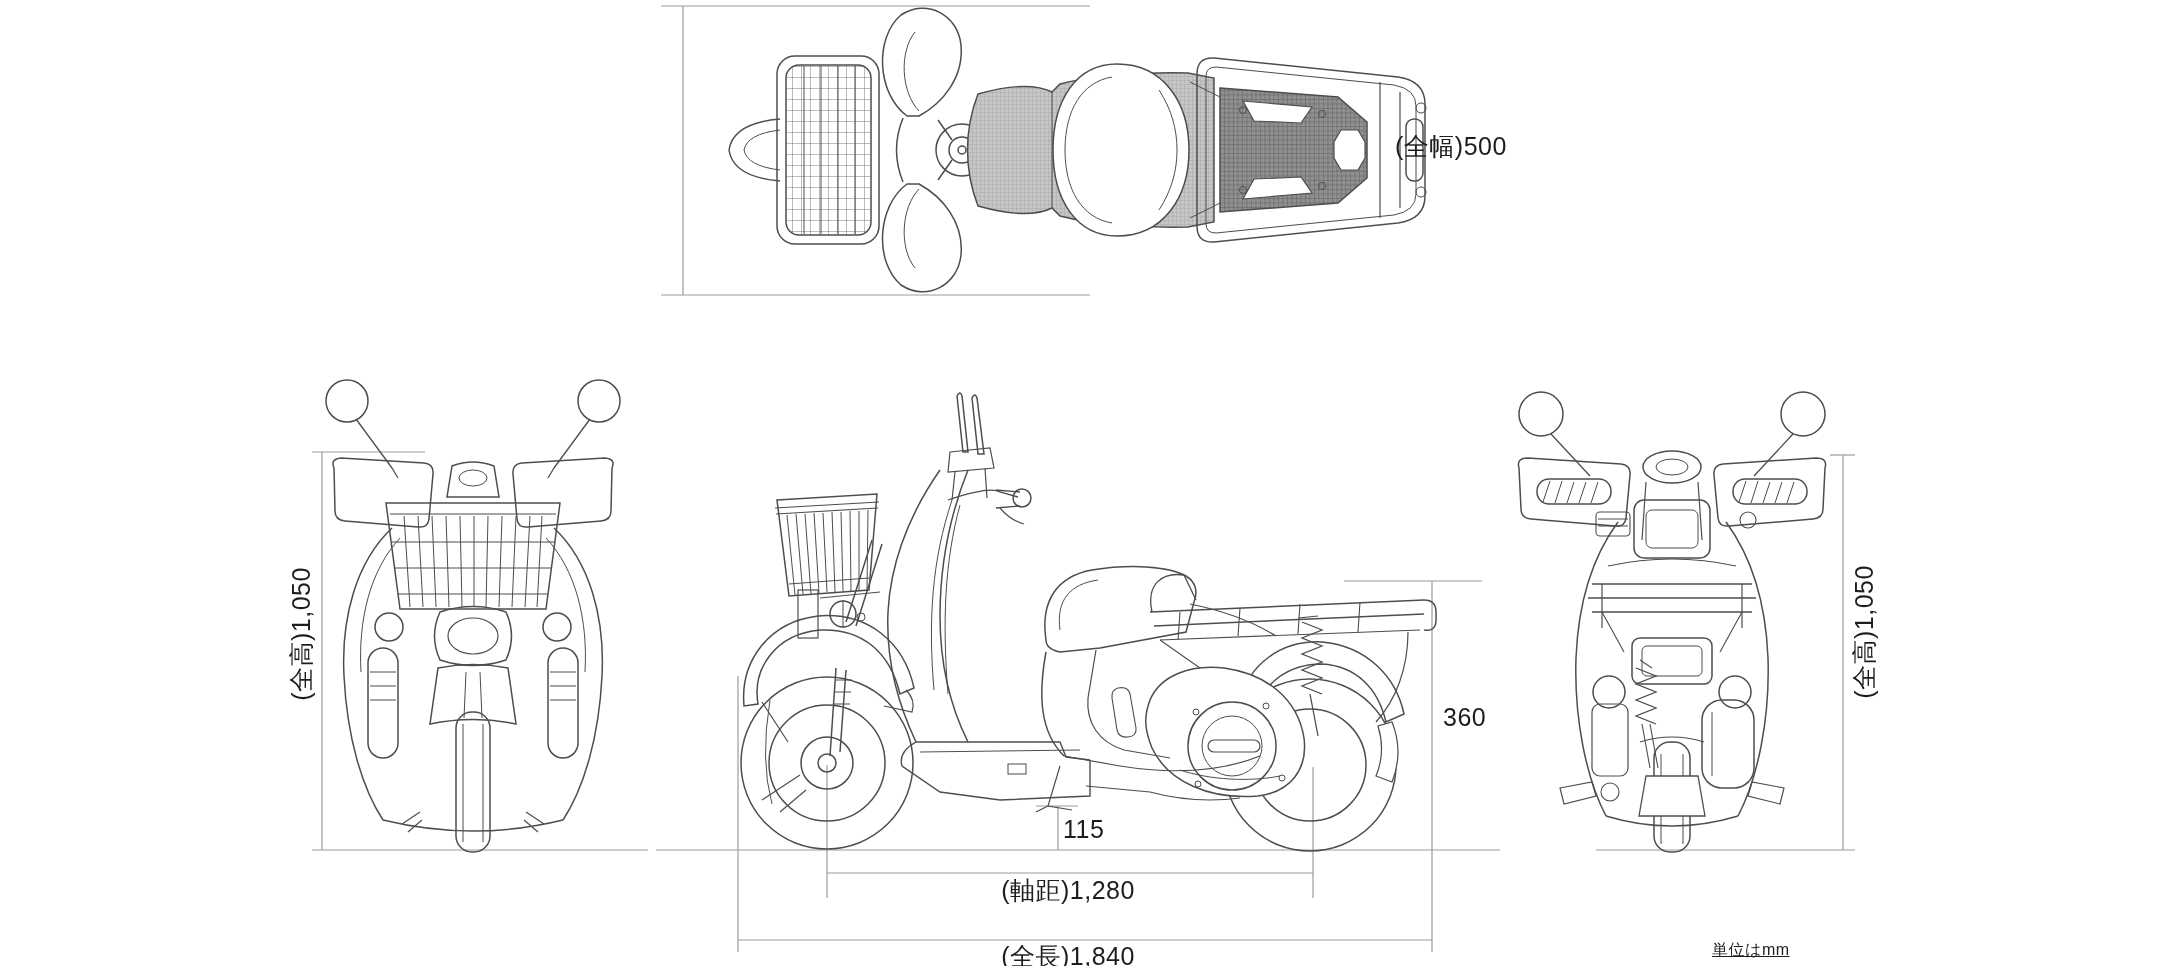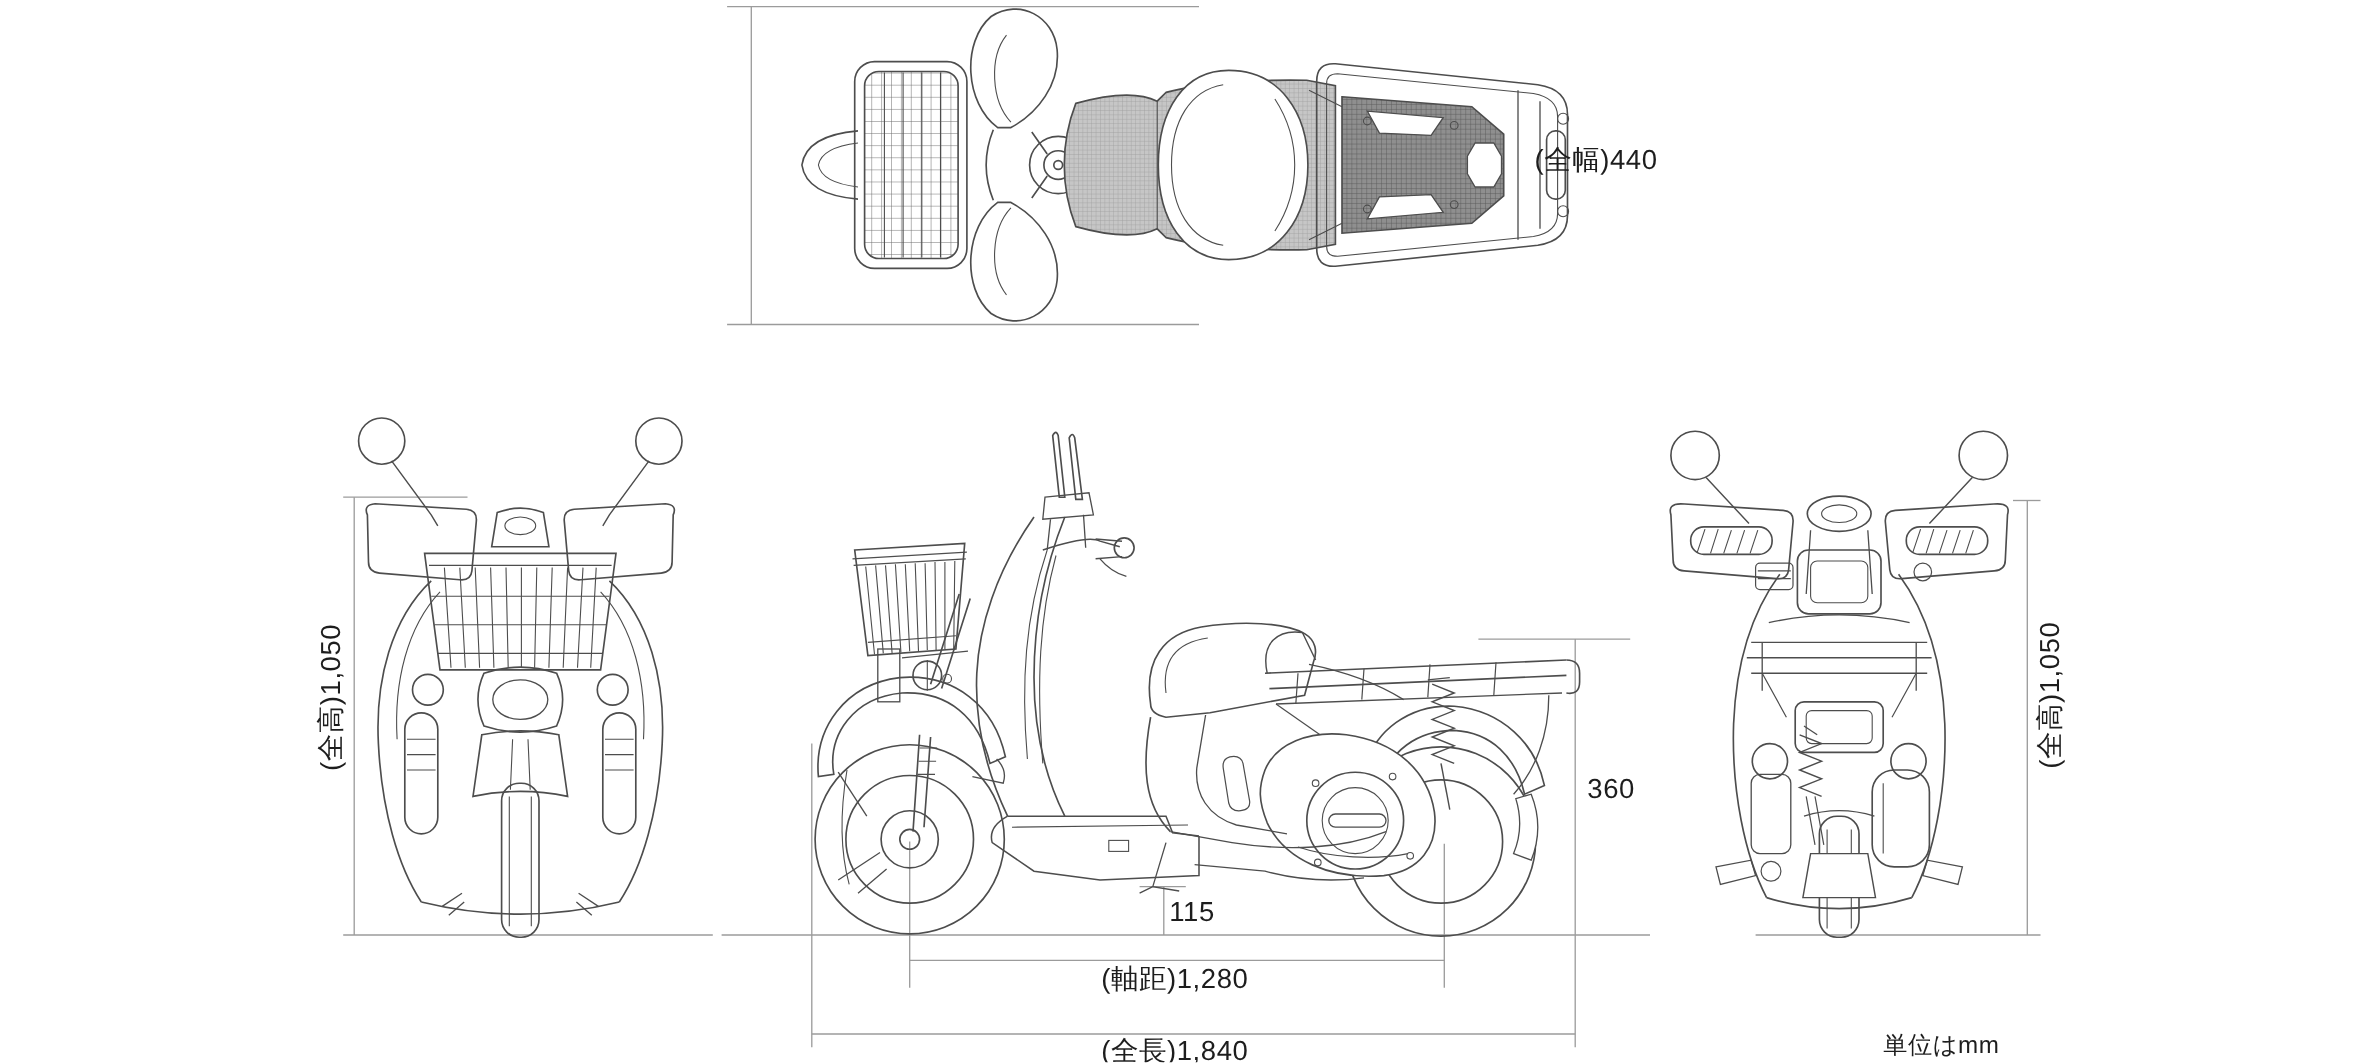--- a/index.html
+++ b/index.html
@@ -13,21 +13,21 @@
   .canvas svg{position:absolute;left:0;top:0;}
   .dim-label{
     position:absolute;
     color:#1d1d1d;
     font-size:25px;
     font-weight:500;
     line-height:28px;
     white-space:nowrap;
     letter-spacing:0.5px;
   }
-  .dim-label.small{font-size:22px;}
+  .dim-label.small{font-size:16px;text-decoration:underline;}
   .vlabel{
     transform:translate(-50%,-50%) rotate(-90deg);
     transform-origin:center center;
   }
   .hcenter{transform:translateX(-50%);}
   .ralign{text-align:right;}
 </style>
 </head>
 <body>
 
@@ -306,21 +306,21 @@
     <path d="M1560 788 L1592 782 L1596 796 L1564 804 Z" stroke-width="1.2"></path>
     <path d="M1784 788 L1752 782 L1748 796 L1780 804 Z" stroke-width="1.2"></path>
 
     <path d="M1640 742 Q1672 732 1704 742" stroke-width="1.2"></path>
     <rect x="1654" y="742" width="36" height="110" rx="16"></rect>
     <path d="M1661 754 V844 M1683 754 V844" stroke-width="1"></path>
     <path d="M1646 776 L1698 776 L1705 816 L1639 816 Z" fill="#ffffff" stroke-width="1.3"></path>
   </g>
 </svg>
 
-<div class="dim-label ralign" style="left:1395px;top:132px;width:100px;right:auto;">(全幅)440</div>
+<div class="dim-label ralign" style="left:1395px;top:132px;width:100px;right:auto;">(全幅)500</div>
 
 <div class="dim-label vlabel" style="left:301px;top:634px;">(全高)1,050</div>
 
 <div class="dim-label vlabel" style="left:1864px;top:632px;">(全高)1,050</div>
 
 <div class="dim-label" style="left:1063px;top:815px;">115</div>
 
 <div class="dim-label hcenter" style="left:1068px;top:876px;">(軸距)1,280</div>
 
 <div class="dim-label hcenter" style="left:1068px;top:942px;">(全長)1,840</div>

